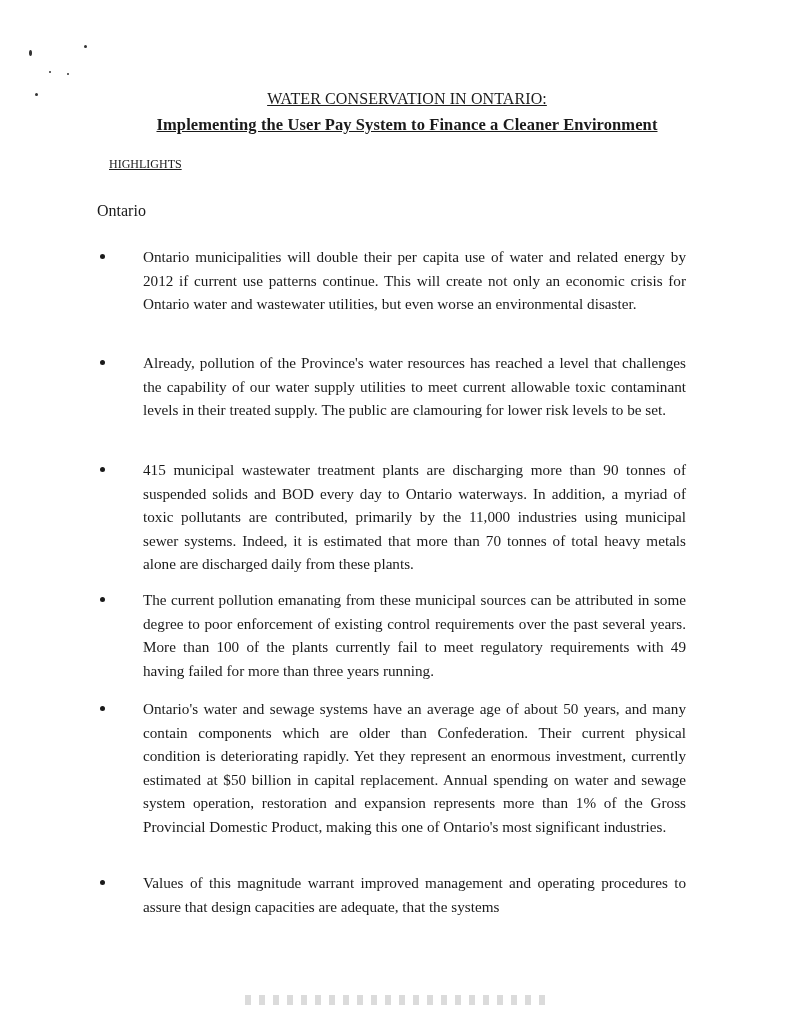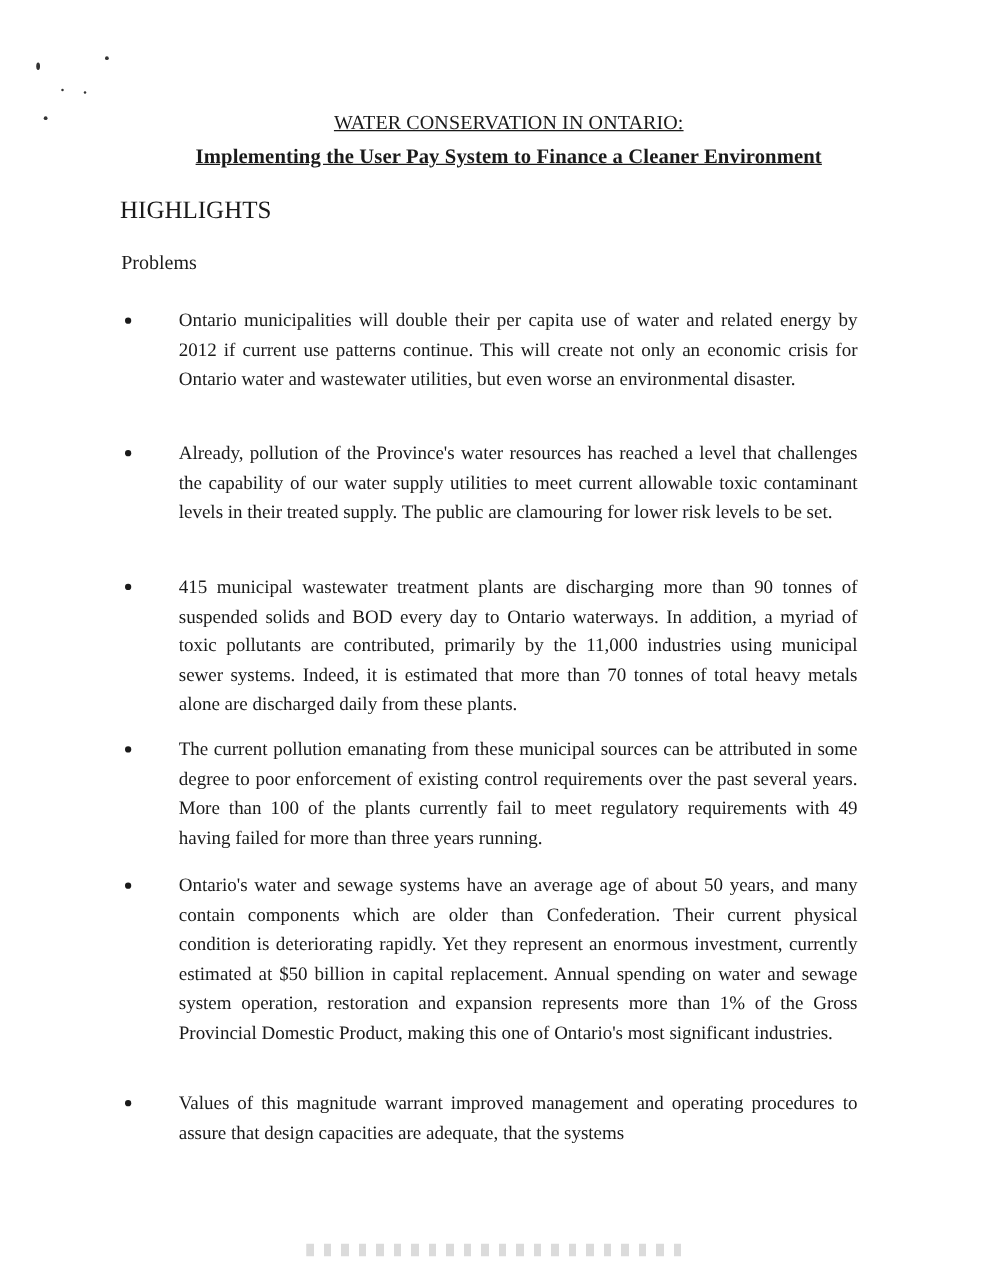--- a/index.html
+++ b/index.html
@@ -25,23 +25,24 @@
       left: 0; width: 794px;
       text-align: center;
       font-size: 16px;
       text-decoration: underline;
       letter-spacing: 0.1px;
     }
     .title-1 { top: 90px; left: 10px; }
     .title-2 { top: 115px; left: 10px; font-weight: bold; font-size: 16.5px; }
     .heading {
       position: absolute;
-      left: 96px;
+      left: 109px;
       top: 157px;
-      font-size: 20px;
+      font-size: 12px;
+      text-decoration: underline;
     }
     .subheading {
       position: absolute;
       left: 97px;
       top: 202px;
       font-size: 16px;
     }
     .bullet-item {
       position: absolute;
       left: 97px;
@@ -89,21 +90,21 @@
   <div class="speck" style="left:29px;top:50px;width:3px;height:6px;"></div>
   <div class="speck" style="left:84px;top:45px;width:3px;height:3px;"></div>
   <div class="speck" style="left:49px;top:71px;width:2px;height:2px;"></div>
   <div class="speck" style="left:67px;top:73px;width:2px;height:2px;"></div>
   <div class="speck" style="left:35px;top:93px;width:3px;height:3px;"></div>
 
   <div class="title title-1">WATER CONSERVATION IN ONTARIO:</div>
   <div class="title title-2">Implementing the User Pay System to Finance a Cleaner Environment</div>
 
   <div class="heading">HIGHLIGHTS</div>
-  <div class="subheading">Problems</div>
+  <div class="subheading">Ontario</div>
 
   <div class="bullet-item" style="top:245px;">
     <span class="bullet-dot"></span>
     <div class="bullet-text">Ontario municipalities will double their per capita use of water and related energy by 2012 if current use patterns continue.  This will create not only an economic crisis for Ontario water and wastewater utilities, but even worse an environmental disaster.</div>
   </div>
 
   <div class="bullet-item" style="top:351px;">
     <span class="bullet-dot"></span>
     <div class="bullet-text">Already, pollution of the Province's water resources has reached a level that challenges the capability of our water supply utilities to meet current allowable toxic contaminant levels in their treated supply.  The public are clamouring for lower risk levels to be set.</div>
   </div>

